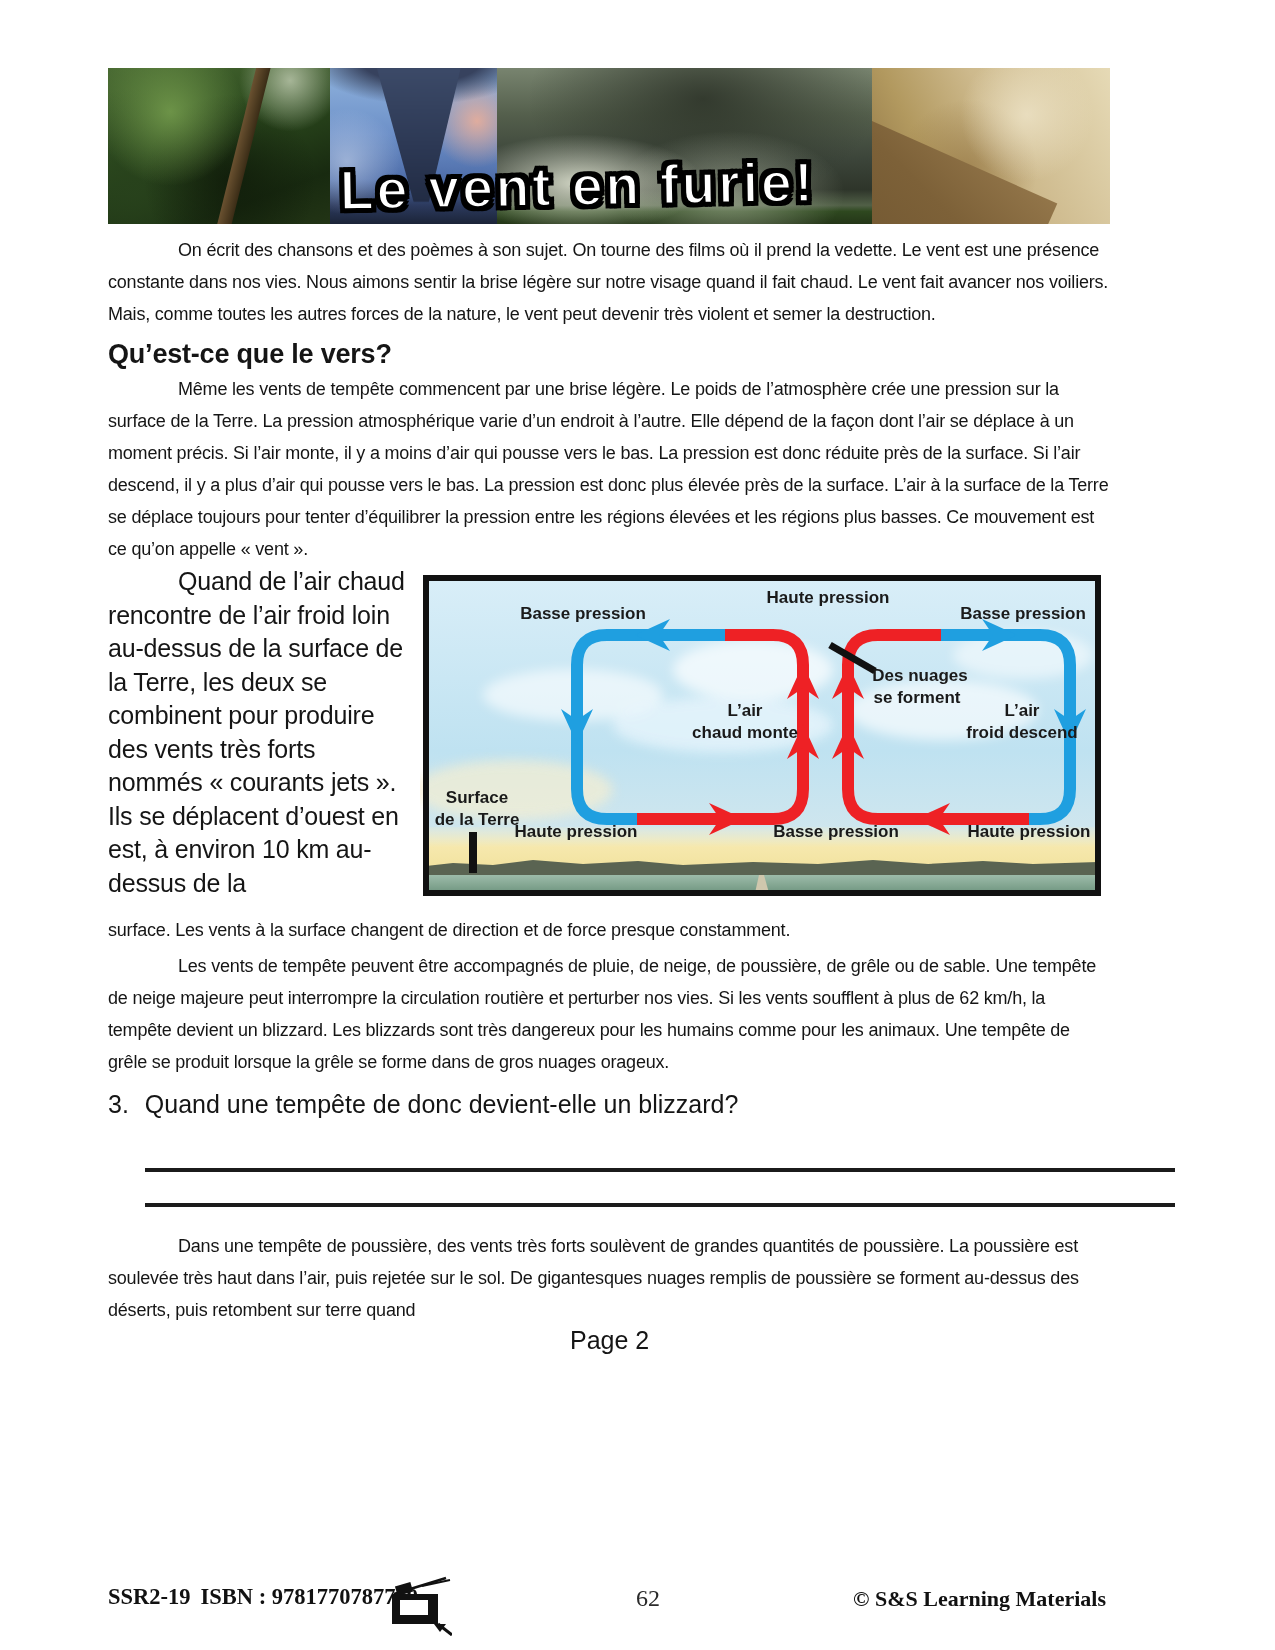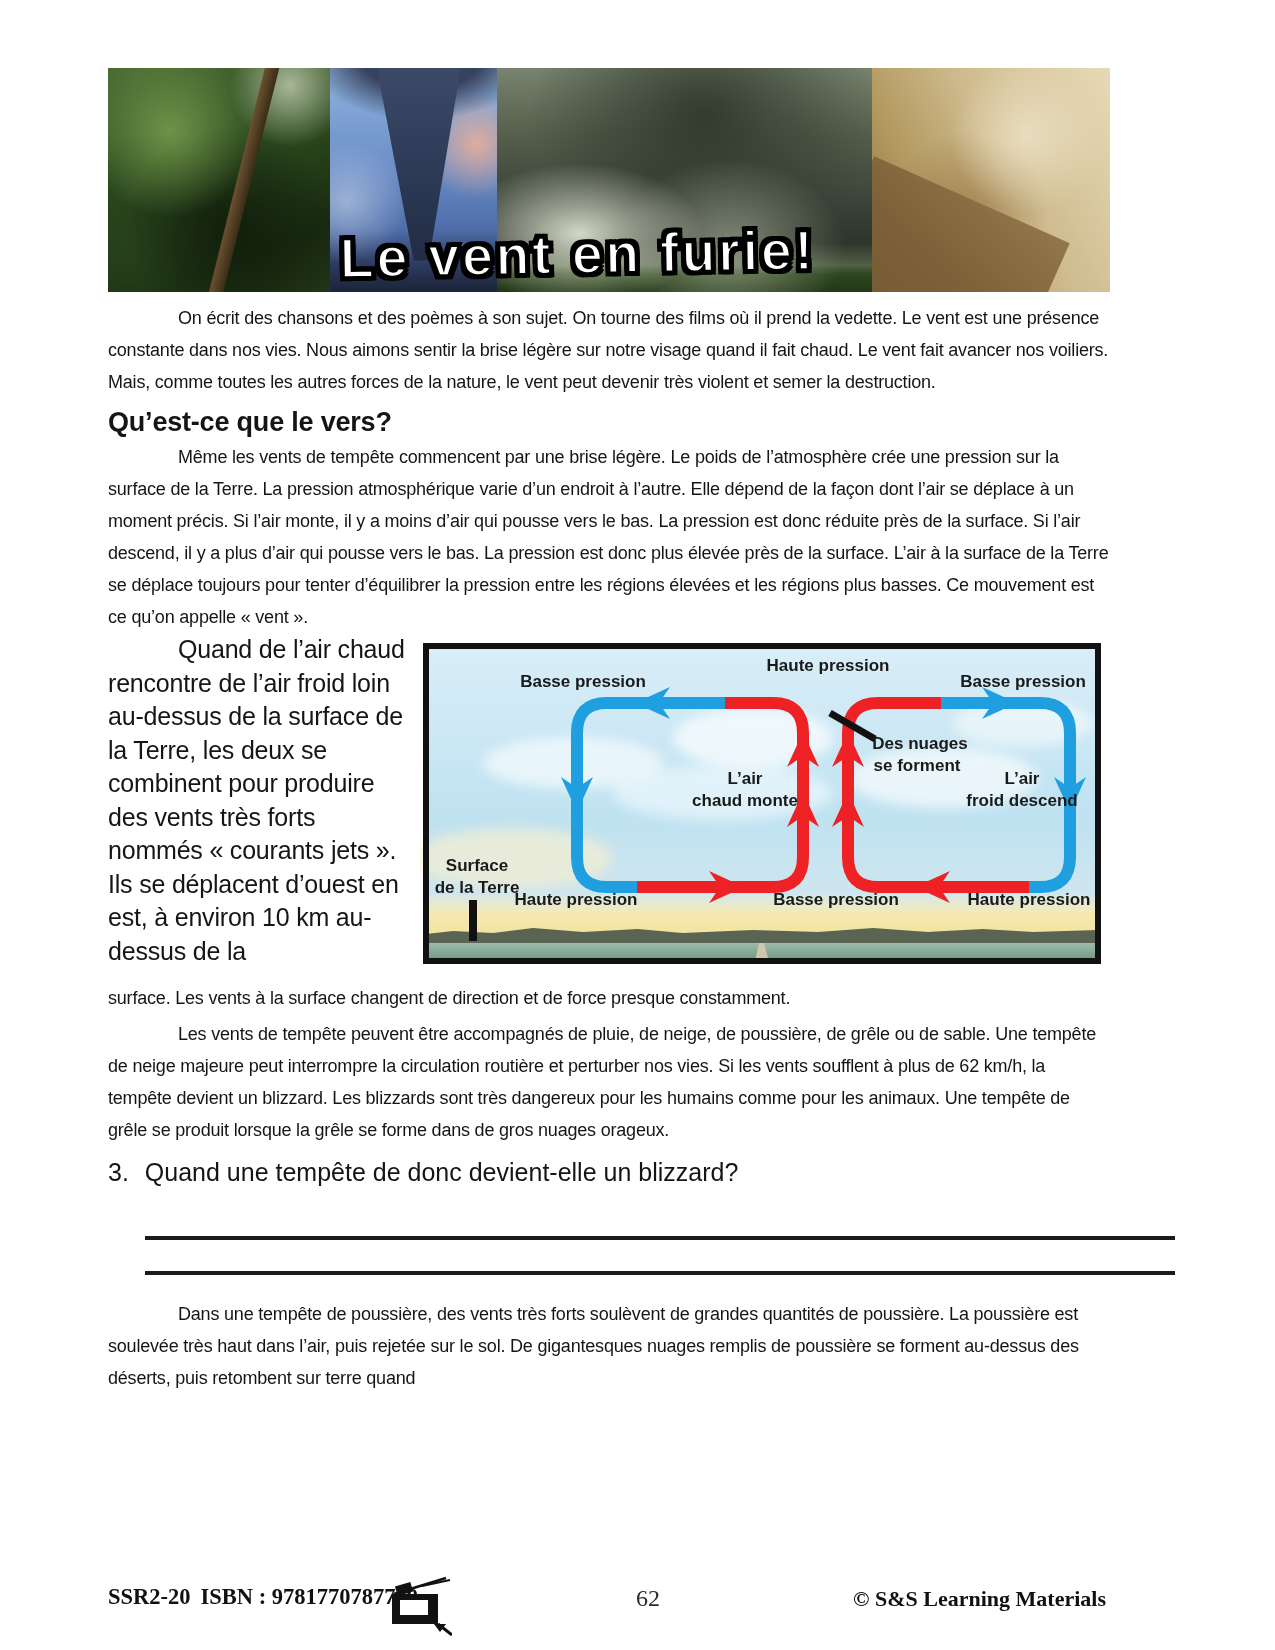--- a/index.html
+++ b/index.html
@@ -5,21 +5,21 @@
   * { margin:0; padding:0; box-sizing:border-box; }
   html,body { background:#888; }
   .page {
     position:relative; width:1275px; height:1650px; margin:0 auto;
     background:#ffffff; overflow:hidden;
     font-family:"Liberation Sans", sans-serif; color:#151515;
   }
   .content { position:absolute; left:108px; top:0; width:1002px; }
 
   
-  .banner { position:relative; margin-top:68px; width:1002px; height:224px; display:flex; overflow:hidden; }
+  .banner { position:relative; margin-top:68px; width:1002px; height:156px; display:flex; overflow:hidden; }
   .photo { height:100%; position:relative; overflow:hidden; }
   .ph-tree { width:222px;
     background:
       radial-gradient(circle at 82% 8%, rgba(205,215,190,.75), transparent 22%),
       radial-gradient(circle at 28% 28%, rgba(118,158,78,.85), transparent 38%),
       radial-gradient(circle at 55% 72%, rgba(16,28,10,.9), transparent 52%),
       radial-gradient(circle at 12% 80%, rgba(40,66,28,.9), transparent 45%),
       linear-gradient(160deg,#4a6b33 0%,#2c4a1e 42%,#182a10 78%,#223415 100%);
   }
   .pole { position:absolute; left:58%; top:-10%; width:14px; height:120%; background:linear-gradient(90deg,#6a5130,#3a2c16); transform:rotate(14deg); }
@@ -200,25 +200,26 @@
 
     <p class="body indent p4">Les vents de tempête peuvent être accompagnés de pluie, de neige, de poussière, de grêle ou de sable. Une tempête de neige majeure peut interrompre la circulation routière et perturber nos vies. Si les vents soufflent à plus de 62 km/h, la tempête devient un blizzard. Les blizzards sont très dangereux pour les humains comme pour les animaux. Une tempête de grêle se produit lorsque la grêle se forme dans de gros nuages orageux.</p>
 
     <div class="question">
       <span class="q-num">3.</span><span>Quand une tempête de donc devient-elle un blizzard?</span>
     </div>
     <div class="answer-line al1"></div>
     <div class="answer-line al2"></div>
 
     <p class="body indent p5">Dans une tempête de poussière, des vents très forts soulèvent de grandes quantités de poussière. La poussière est soulevée très haut dans l’air, puis rejetée sur le sol. De gigantesques nuages remplis de poussière se forment au-dessus des déserts, puis retombent sur terre quand</p>
+    <div class="page-label">Page 2</div>
   </div>
 
   <div class="footer">
     <div class="f-left">
-      <span class="code">SSR2-20</span><span>ISBN : 9781770787759</span>
+      <span class="code">SSR2-19</span><span>ISBN : 9781770787759</span>
     </div>
     <svg class="copier" width="64" height="72" viewBox="0 0 64 72">
       <line x1="6" y1="30" x2="58" y2="14" stroke="#111" stroke-width="2.5"></line>
       <line x1="34" y1="22" x2="62" y2="16" stroke="#111" stroke-width="2"></line>
       <rect x="8" y="20" width="16" height="10" fill="#111" transform="rotate(-16 16 25)"></rect>
       <rect x="4" y="30" width="46" height="30" fill="#111"></rect>
       <rect x="12" y="36" width="28" height="15" fill="#ffffff"></rect>
       <line x1="50" y1="60" x2="64" y2="71" stroke="#111" stroke-width="3"></line>
       <polygon points="46,60 58,60 52,68" fill="#111"></polygon>
     </svg>

